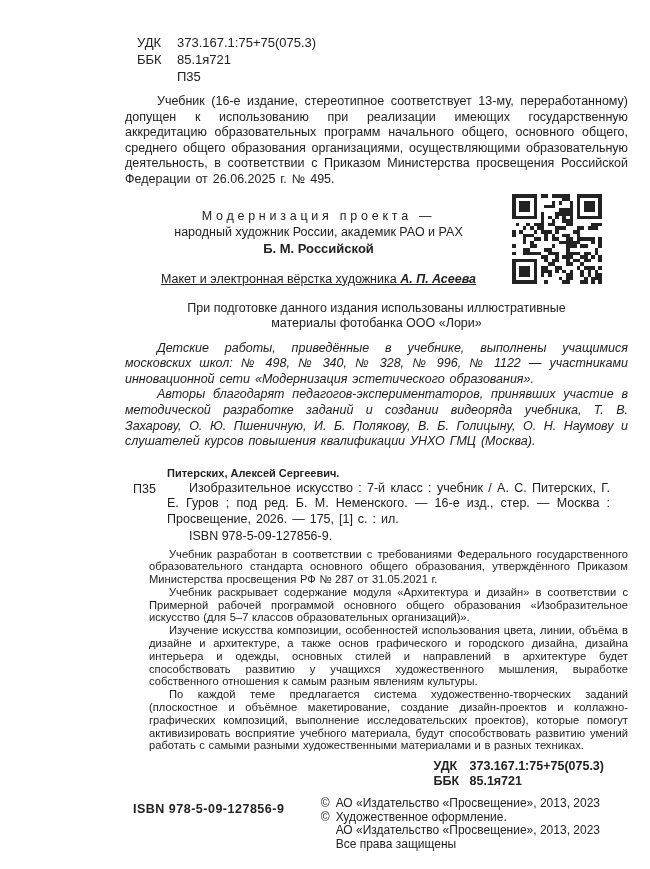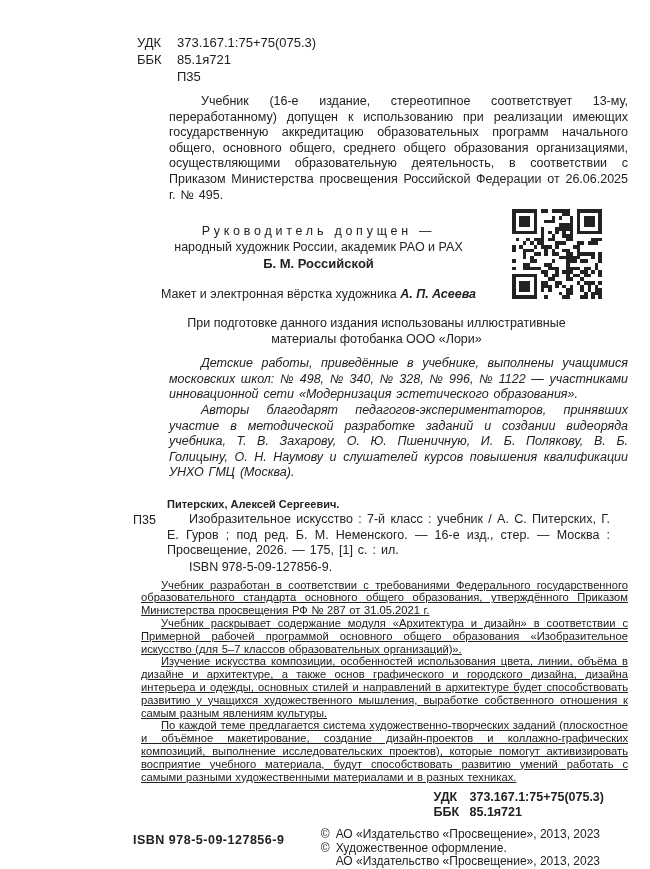--- a/index.html
+++ b/index.html
@@ -21,49 +21,49 @@
 
   
   .top-codes { margin-left:12px; font-size:13px; line-height:17px; }
   .code-row { display:flex; }
   .code-label { width:40px; flex:0 0 40px; }
 
   
   .admission { margin-top:9px; }
   .admission p, .ack p {
     font-size:12.5px; line-height:15.6px;
-    text-align:justify; text-indent:32px; word-spacing:1.5px;margin-left:44px;
+    text-align:justify; text-indent:32px; word-spacing:1.5px;
   }
 
   
   .lead-row { display:flex; margin-top:12px; }
   .lead-left { flex:1 1 auto; text-align:center; font-size:12.5px; line-height:16px; padding-top:8px; }
   .lead-heading { letter-spacing:0.30em; }
   .lead-name { font-weight:700; font-size:13px; margin-top:1px; }
-  .maket-line { margin-top:14px; }
+  .maket-line { margin-top:14px;text-decoration:underline; }
   .qr-box { flex:0 0 90px; width:90px; height:90px; margin:-6px 26px 0 0; }
   .qr-box svg { width:90px; height:90px; display:block; }
 
   .photo-credit {
     margin:14px auto 0; max-width:400px;
     text-align:center; font-size:12.5px; line-height:15.5px;
   }
 
   .ack { margin-top:9px; font-style:italic; }
 
   
   .card { position:relative; margin-top:15px; font-size:12.5px; }
   .card-sign { position:absolute; left:8px; top:17px; }
   .card-body { margin-left:42px; margin-right:18px; }
   .card-author { font-size:11px; line-height:16px; }
   .card-desc { line-height:15.6px; text-align:justify; text-indent:22px; word-spacing:1.5px; }
   .card-isbn { margin-left:22px; line-height:16px; }
 
   
-  .annotation { margin-top:4px; margin-left:16px;text-decoration:underline; }
+  .annotation { margin-top:4px; margin-left:24px; }
   .annotation p {
     font-size:11.2px; line-height:12.8px;
     text-align:justify; text-indent:20px; word-spacing:0.5px;
   }
 
   
   .bottom-codes { margin-top:7px; margin-right:24px; font-weight:700; font-size:12.5px; line-height:15px; }
   .bottom-codes-inner { width:max-content; margin-left:auto; }
   .bottom-codes .code-label { width:36px; flex:0 0 36px; }
 
@@ -93,21 +93,21 @@
       <span>П35</span>
     </div>
   </div>
 
   <div class="admission">
     <p>Учебник (16-е издание, стереотипное соответствует 13-му, переработанному) допущен к использованию при реализации имеющих государственную аккредитацию образовательных программ начального общего, основного общего, среднего общего образования организациями, осуществляющими образовательную деятельность, в соответствии с Приказом Министерства просвещения Российской Федерации от 26.06.2025 г. № 495.</p>
   </div>
 
   <div class="lead-row">
     <div class="lead-left">
-      <div class="lead-heading">Руководитель допущен —</div>
+      <div class="lead-heading">Модернизация проекта —</div>
       <div>народный художник России, академик РАО и РАХ</div>
       <div class="lead-name">Б. М. Российской</div>
       <div class="maket-line">
         <span>Макет и электронная вёрстка художника</span>
         <span class="bold-italic">А. П. Асеева</span>
       </div>
     </div>
     <div class="qr-box">
       <svg id="qr-svg" viewBox="0 0 25 25" shape-rendering="crispEdges" aria-hidden="true">
           <g fill="#222222">

